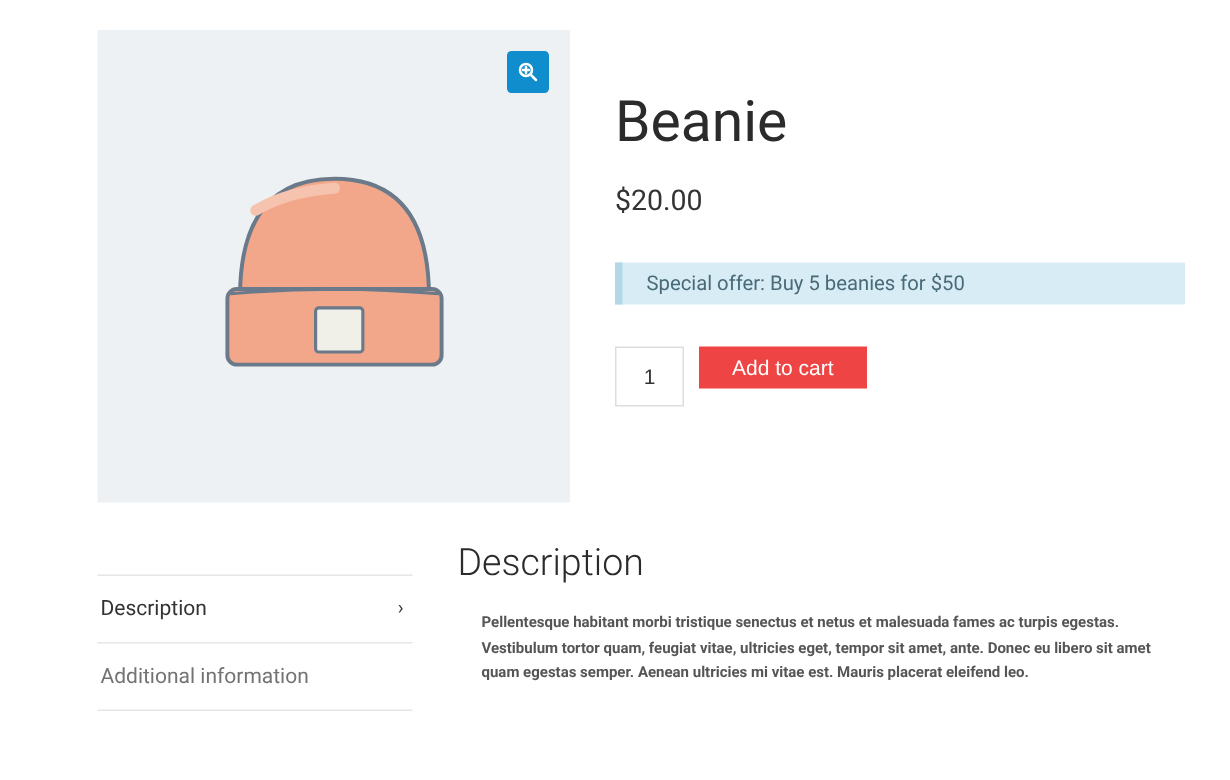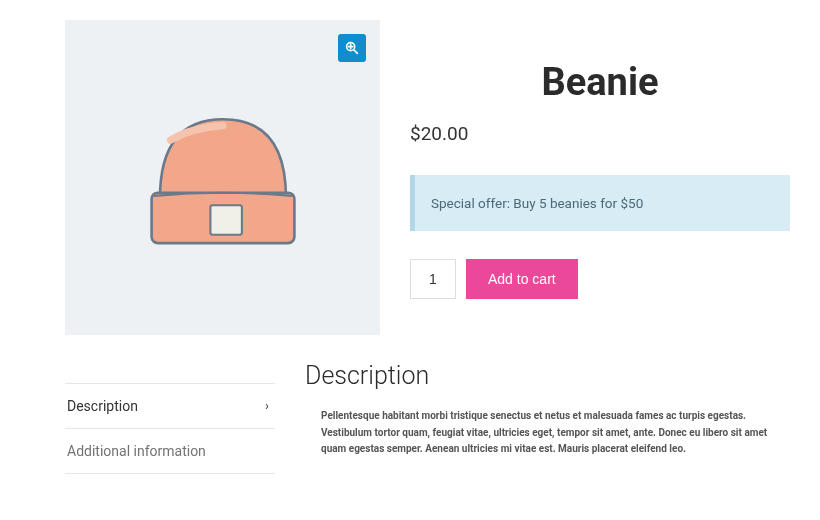--- a/index.html
+++ b/index.html
@@ -40,52 +40,51 @@
   .zoom-btn svg { width: 16px; height: 16px; }
   .beanie-svg {
     position: absolute;
     left: 50%; top: 50%;
     transform: translate(-50%, -48%);
     width: 210px; height: 210px;
   }
   .details { flex: 1; padding-top: 40px; }
   .title {
     font-size: 38px;
-    font-weight: 700;
+    font-weight: 400;
     color: #2b2b2b;
     margin: 0 0 18px 0;
-    text-align: center;
   }
   .price {
     font-size: 19px;
     color: #333;
     margin: 0 0 30px 0;
   }
   .offer {
     background: #d7ecf5;
     border-left: 5px solid #b2d8e8;
-    padding: 20px 16px;
+    padding: 6px 16px;
     font-size: 13.5px;
     color: #4a6a78;
     margin-bottom: 28px;
   }
   .cart-row { display: flex; gap: 10px; align-items: stretch; }
   .qty {
     width: 46px;
     height: 40px;
     border: 1px solid #ddd;
     text-align: center;
     font-size: 14px;
     color: #333;
     background: #fff;
   }
   .add-btn {
-    height: 40px;
+    height: 28px;
     padding: 0 22px;
-    background: #ec4899;
+    background: #ef4444;
     color: #fff;
     border: none;
     font-size: 14px;
     font-weight: 500;
     cursor: pointer;
   }
   .bottom {
     display: flex;
     gap: 30px;
     margin-top: 20px;

